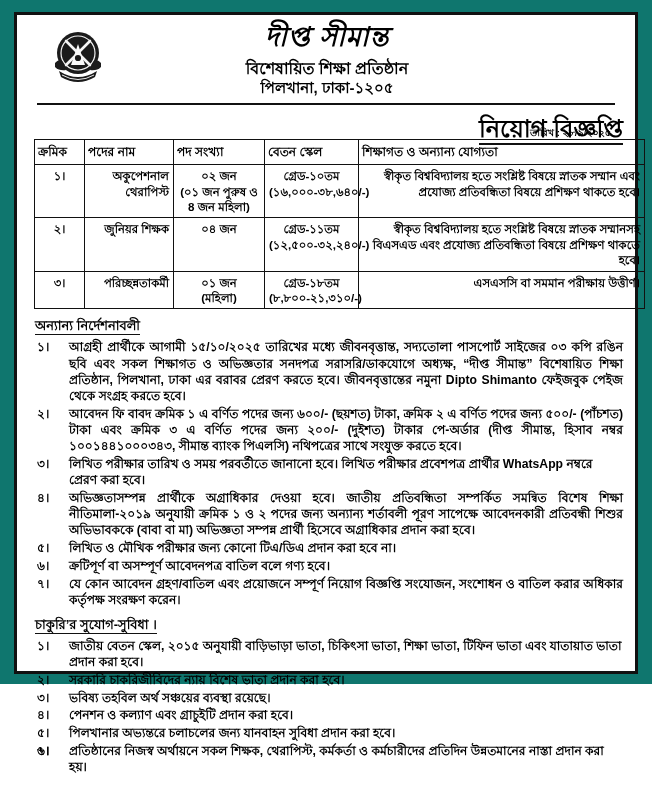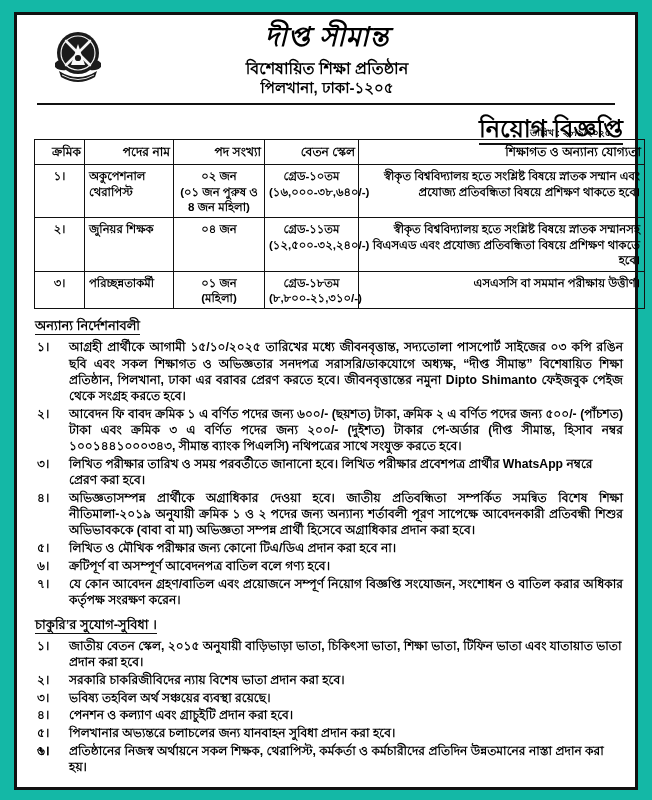--- a/index.html
+++ b/index.html
@@ -12,22 +12,22 @@
     height: 800px;
     font-family: "Liberation Sans", "DejaVu Sans", sans-serif;
     color: #000000;
     overflow: hidden;
   }
 
   
   #page {
     position: relative;
     width: 652px;
-    height: 800px;
-    background: #14b8a6;
+    height: 684px;
+    background: #0f766e;
     box-sizing: border-box;
   }
   #frame {
     position: absolute;
     left: 14px;
     top: 12px;
     right: 14px;
     bottom: 10px;
     border: 3px solid #111;
     box-sizing: border-box;
@@ -129,27 +129,27 @@
   table.posts th,
   table.posts td {
     border: 1.4px solid #111;
     font-size: 11.6px;
     font-weight: bold;
     padding: 3px 4px;
     vertical-align: top;
     line-height: 1.33;
   }
   table.posts th {
-    text-align: right;
+    text-align: left;
     vertical-align: middle;
     padding: 4px 3px;
     font-size: 12.2px;
   }
   td.c-sl    { text-align: center; width: 43px; }
-  td.c-post  { text-align: left; width: 82px; }
+  td.c-post  { text-align: right; width: 82px; }
   td.c-num   { text-align: center; width: 84px; }
   td.c-scale { text-align: center; width: 87px; }
   td.c-qual  { text-align: right; }
   th.c-sl    { width: 43px; }
   th.c-post  { width: 82px; }
   th.c-num   { width: 84px; }
   th.c-scale { width: 87px; }
 
   .rowfill { display: block; }
 

